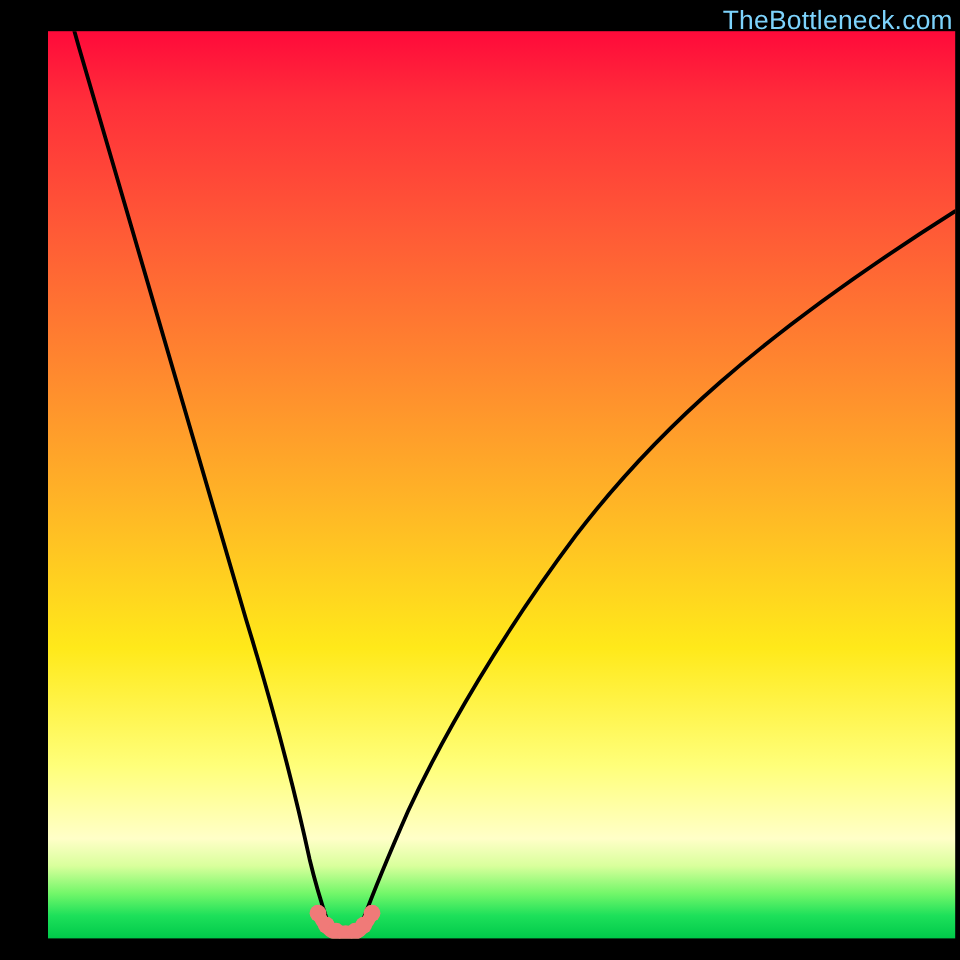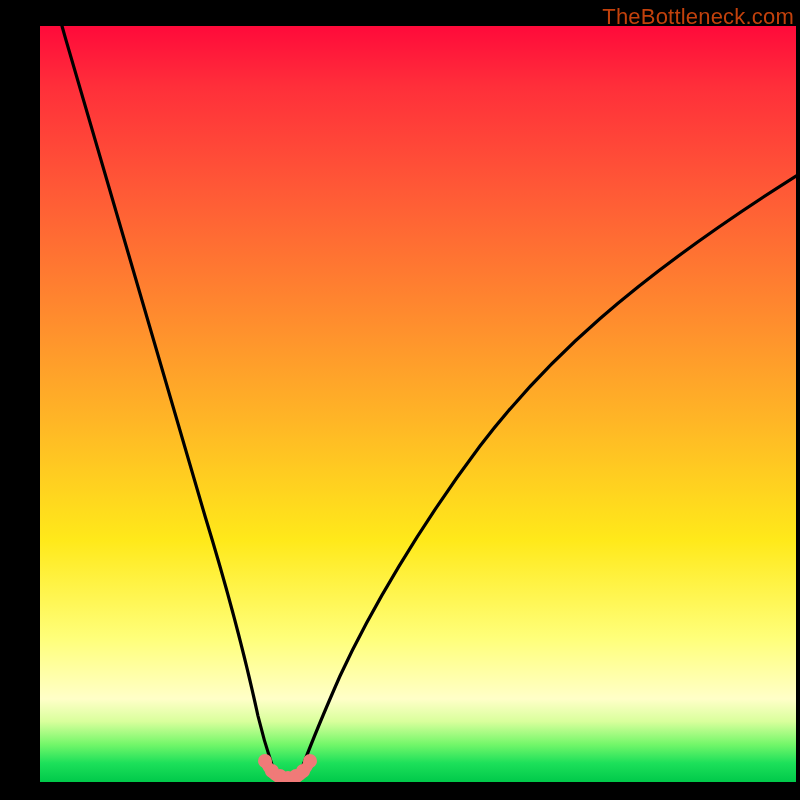--- a/index.html
+++ b/index.html
@@ -45,21 +45,21 @@
     position: absolute;
     left: 0;
     top: 0;
     width: 756px;
     height: 756px;
   }
   .watermark {
     position: absolute;
     top: 4px;
     right: 6px;
-    color: #c2410c;
+    color: #7dd3fc;
     font-size: 22px;
     letter-spacing: 0.2px;
     font-weight: 500;
   }
 </style>
 </head>
 <body>
 
 <div class="watermark">TheBottleneck.com</div>
 

